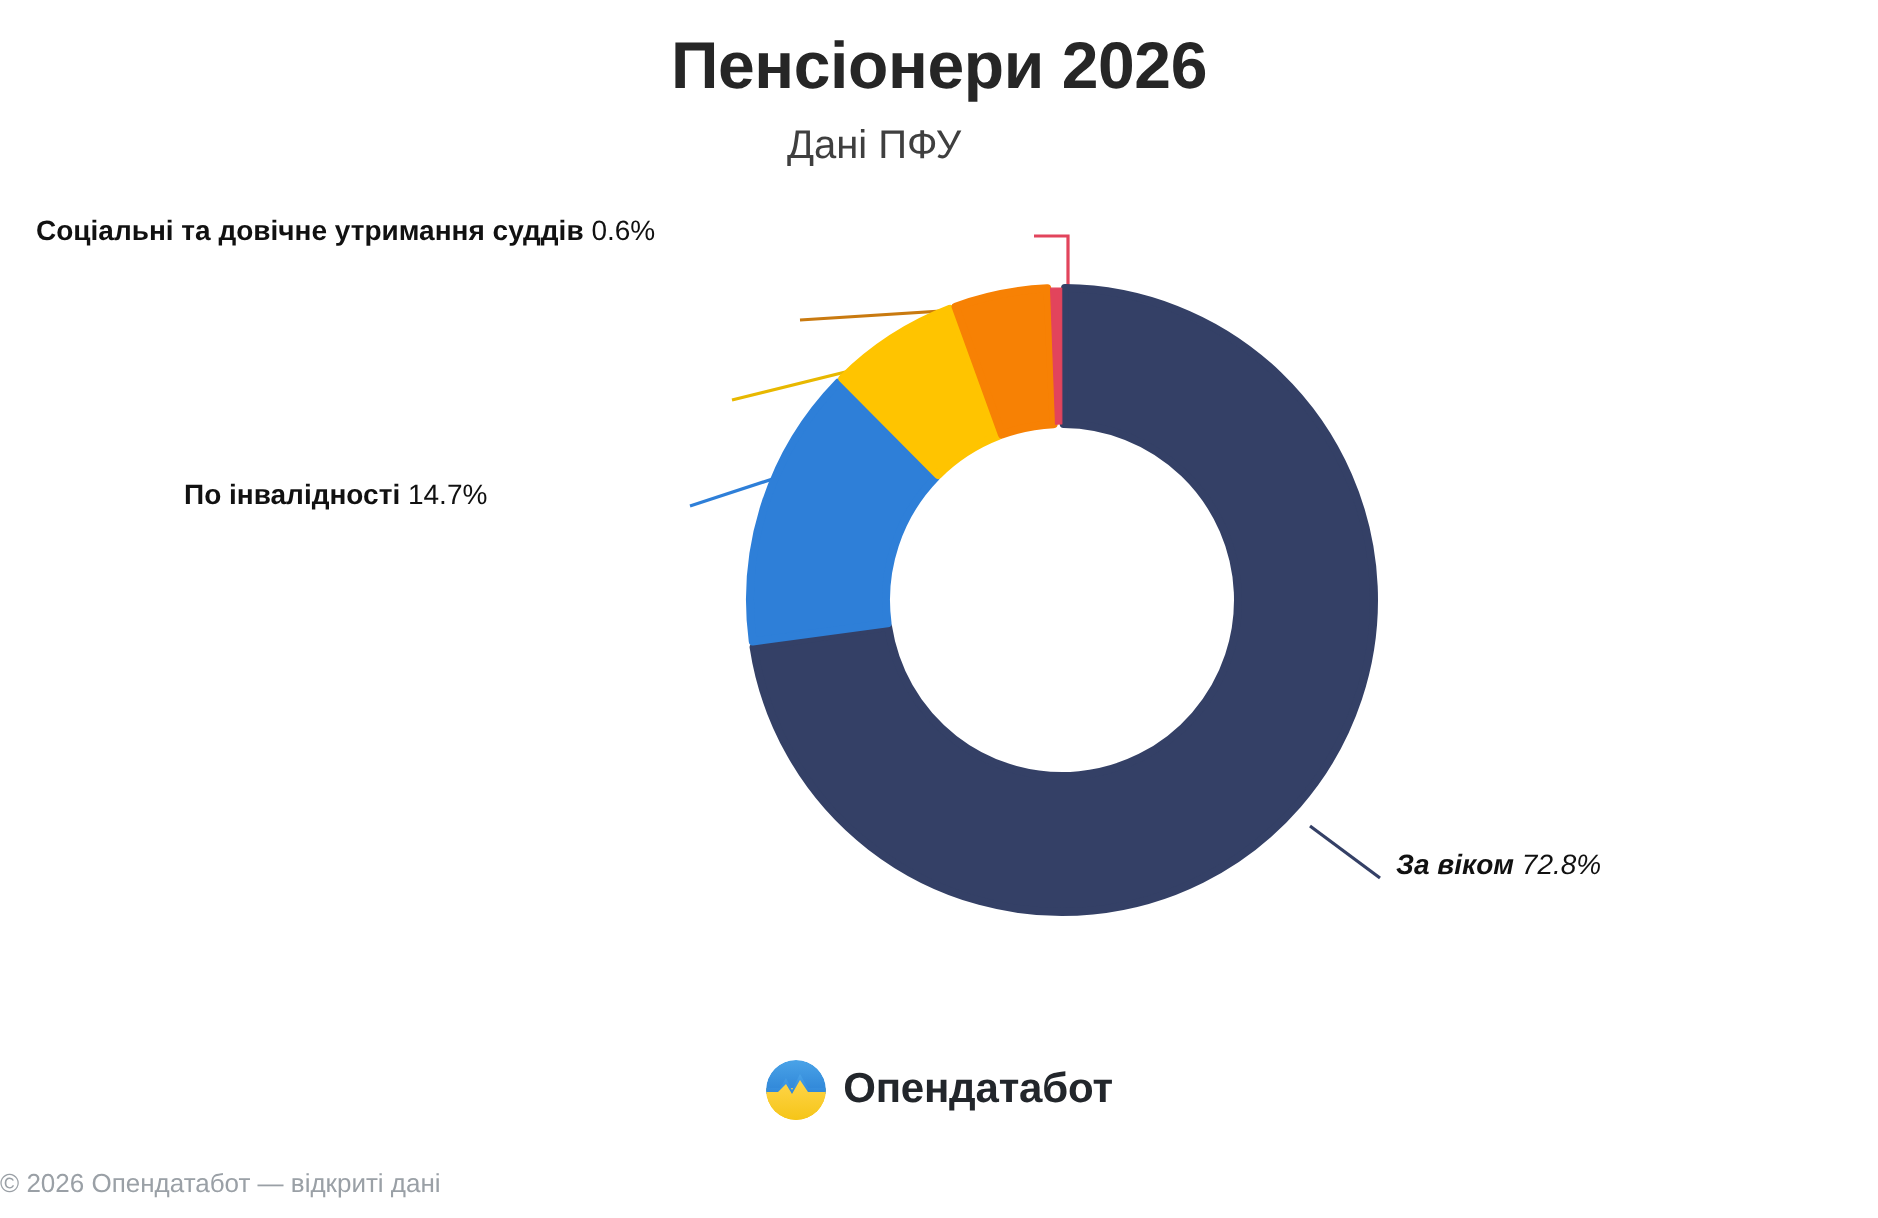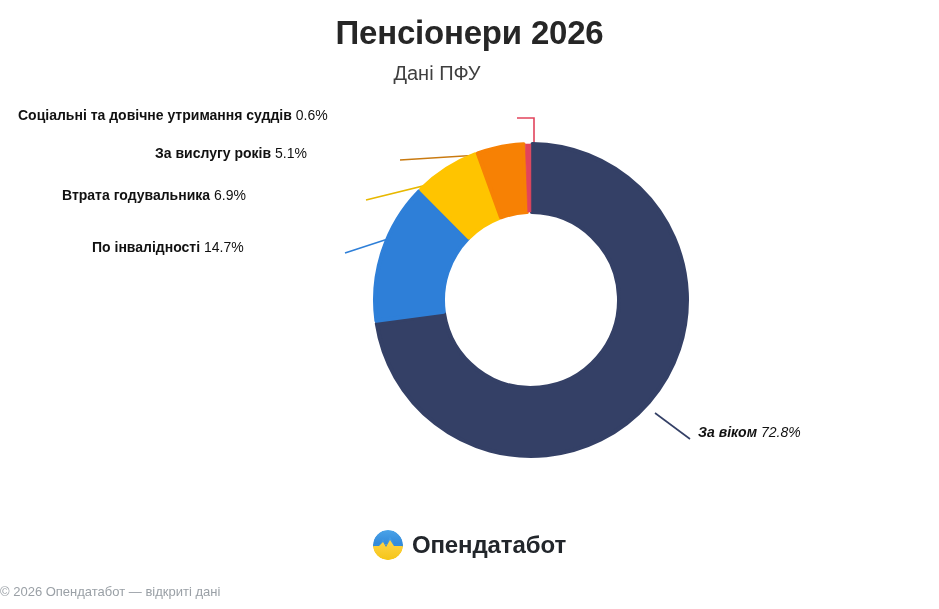--- a/index.html
+++ b/index.html
@@ -72,21 +72,21 @@
   }
   #brand-logo {
     width: 30px;
     height: 30px;
     border-radius: 50%;
     overflow: hidden;
     flex: 0 0 auto;
     display: block;
   }
   #brand-name {
-    font-size: 24px;
+    font-size: 21px;
     font-weight: bold;
     color: #22262b;
     letter-spacing: -0.1px;
   }
   #footer-note {
     position: absolute;
     left: 0;
     top: 584px;
     width: 939px;
     text-align: left;
@@ -118,28 +118,20 @@
         <path d="M 421.1453106069504 189.239234300423 A 156 156 0 0 1 474.9687968092581 154.4098070988372 L 499.3926546103507 217.87219887626713 A 88 88 0 0 0 469.03068803468994 237.51956806690526 Z" fill="#FFC400" stroke="#FFC400" stroke-width="4" stroke-linejoin="round"></path>
         <path d="M 477.7740820229957 153.36098181075675 A 156 156 0 0 1 523.6300655114603 144.17418678012737 L 526.8426010577468 212.09825920930263 A 88 88 0 0 0 500.97512319245914 217.28055384196534 Z" fill="#F78104" stroke="#F78104" stroke-width="4" stroke-linejoin="round"></path>
         <path d="M 525.2894526862793 144.10455539247545 A 156 156 0 0 1 530.8366372118711 144.00008553656366 L 530.9078466323375 212.0000482513949 A 88 88 0 0 0 527.7786656179012 212.05897996498615 Z" fill="#E2445C" stroke="#E2445C" stroke-width="0.6" stroke-linejoin="round"></path>
       </g>
   </svg>
 
   <div class="callout" id="callout-0">
     <span class="lbl">Соціальні та довічне утримання суддів</span>
     <span class="pct">0.6%</span>
   </div>
-  <div class="callout" id="callout-1">
-    <span class="lbl">За вислугу років</span>
-    <span class="pct">5.1%</span>
-  </div>
-  <div class="callout" id="callout-2">
-    <span class="lbl">Втрата годувальника</span>
-    <span class="pct">6.9%</span>
-  </div>
   <div class="callout" id="callout-3">
     <span class="lbl">По інвалідності</span>
     <span class="pct">14.7%</span>
   </div>
   <div class="callout" id="callout-4">
     <span class="lbl">За віком</span>
     <span class="pct">72.8%</span>
   </div>
 
   <div id="brand">

